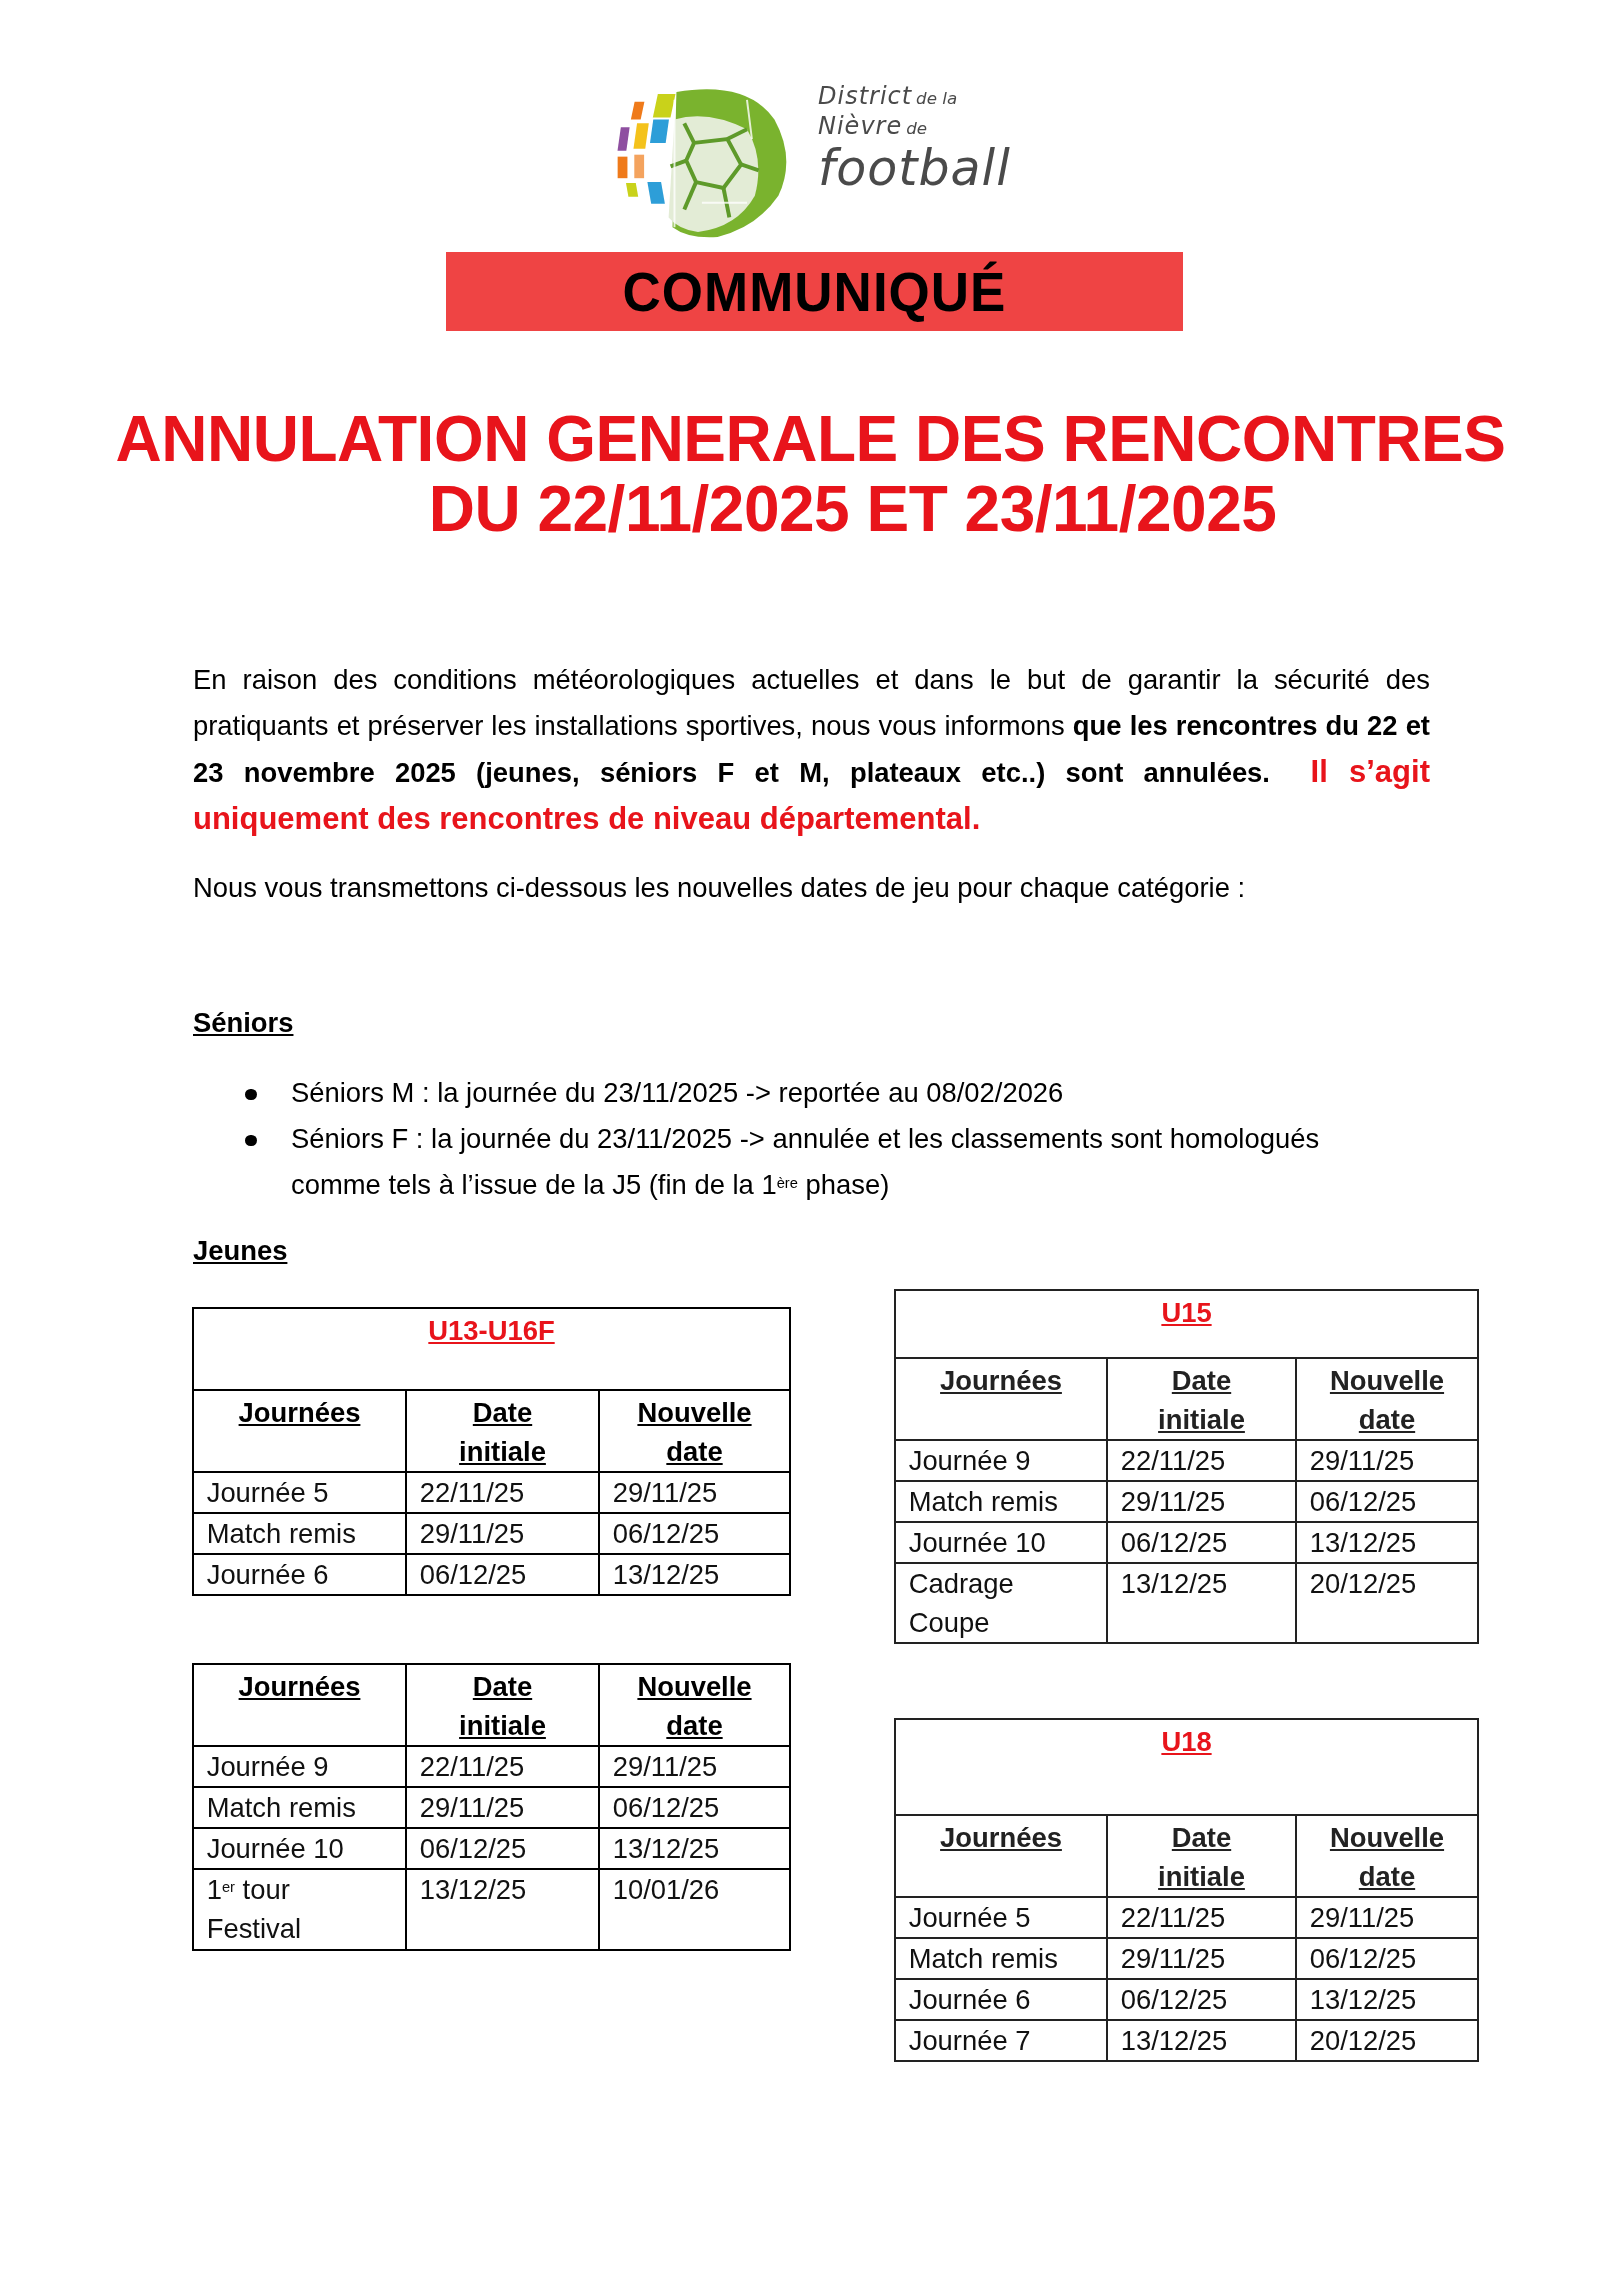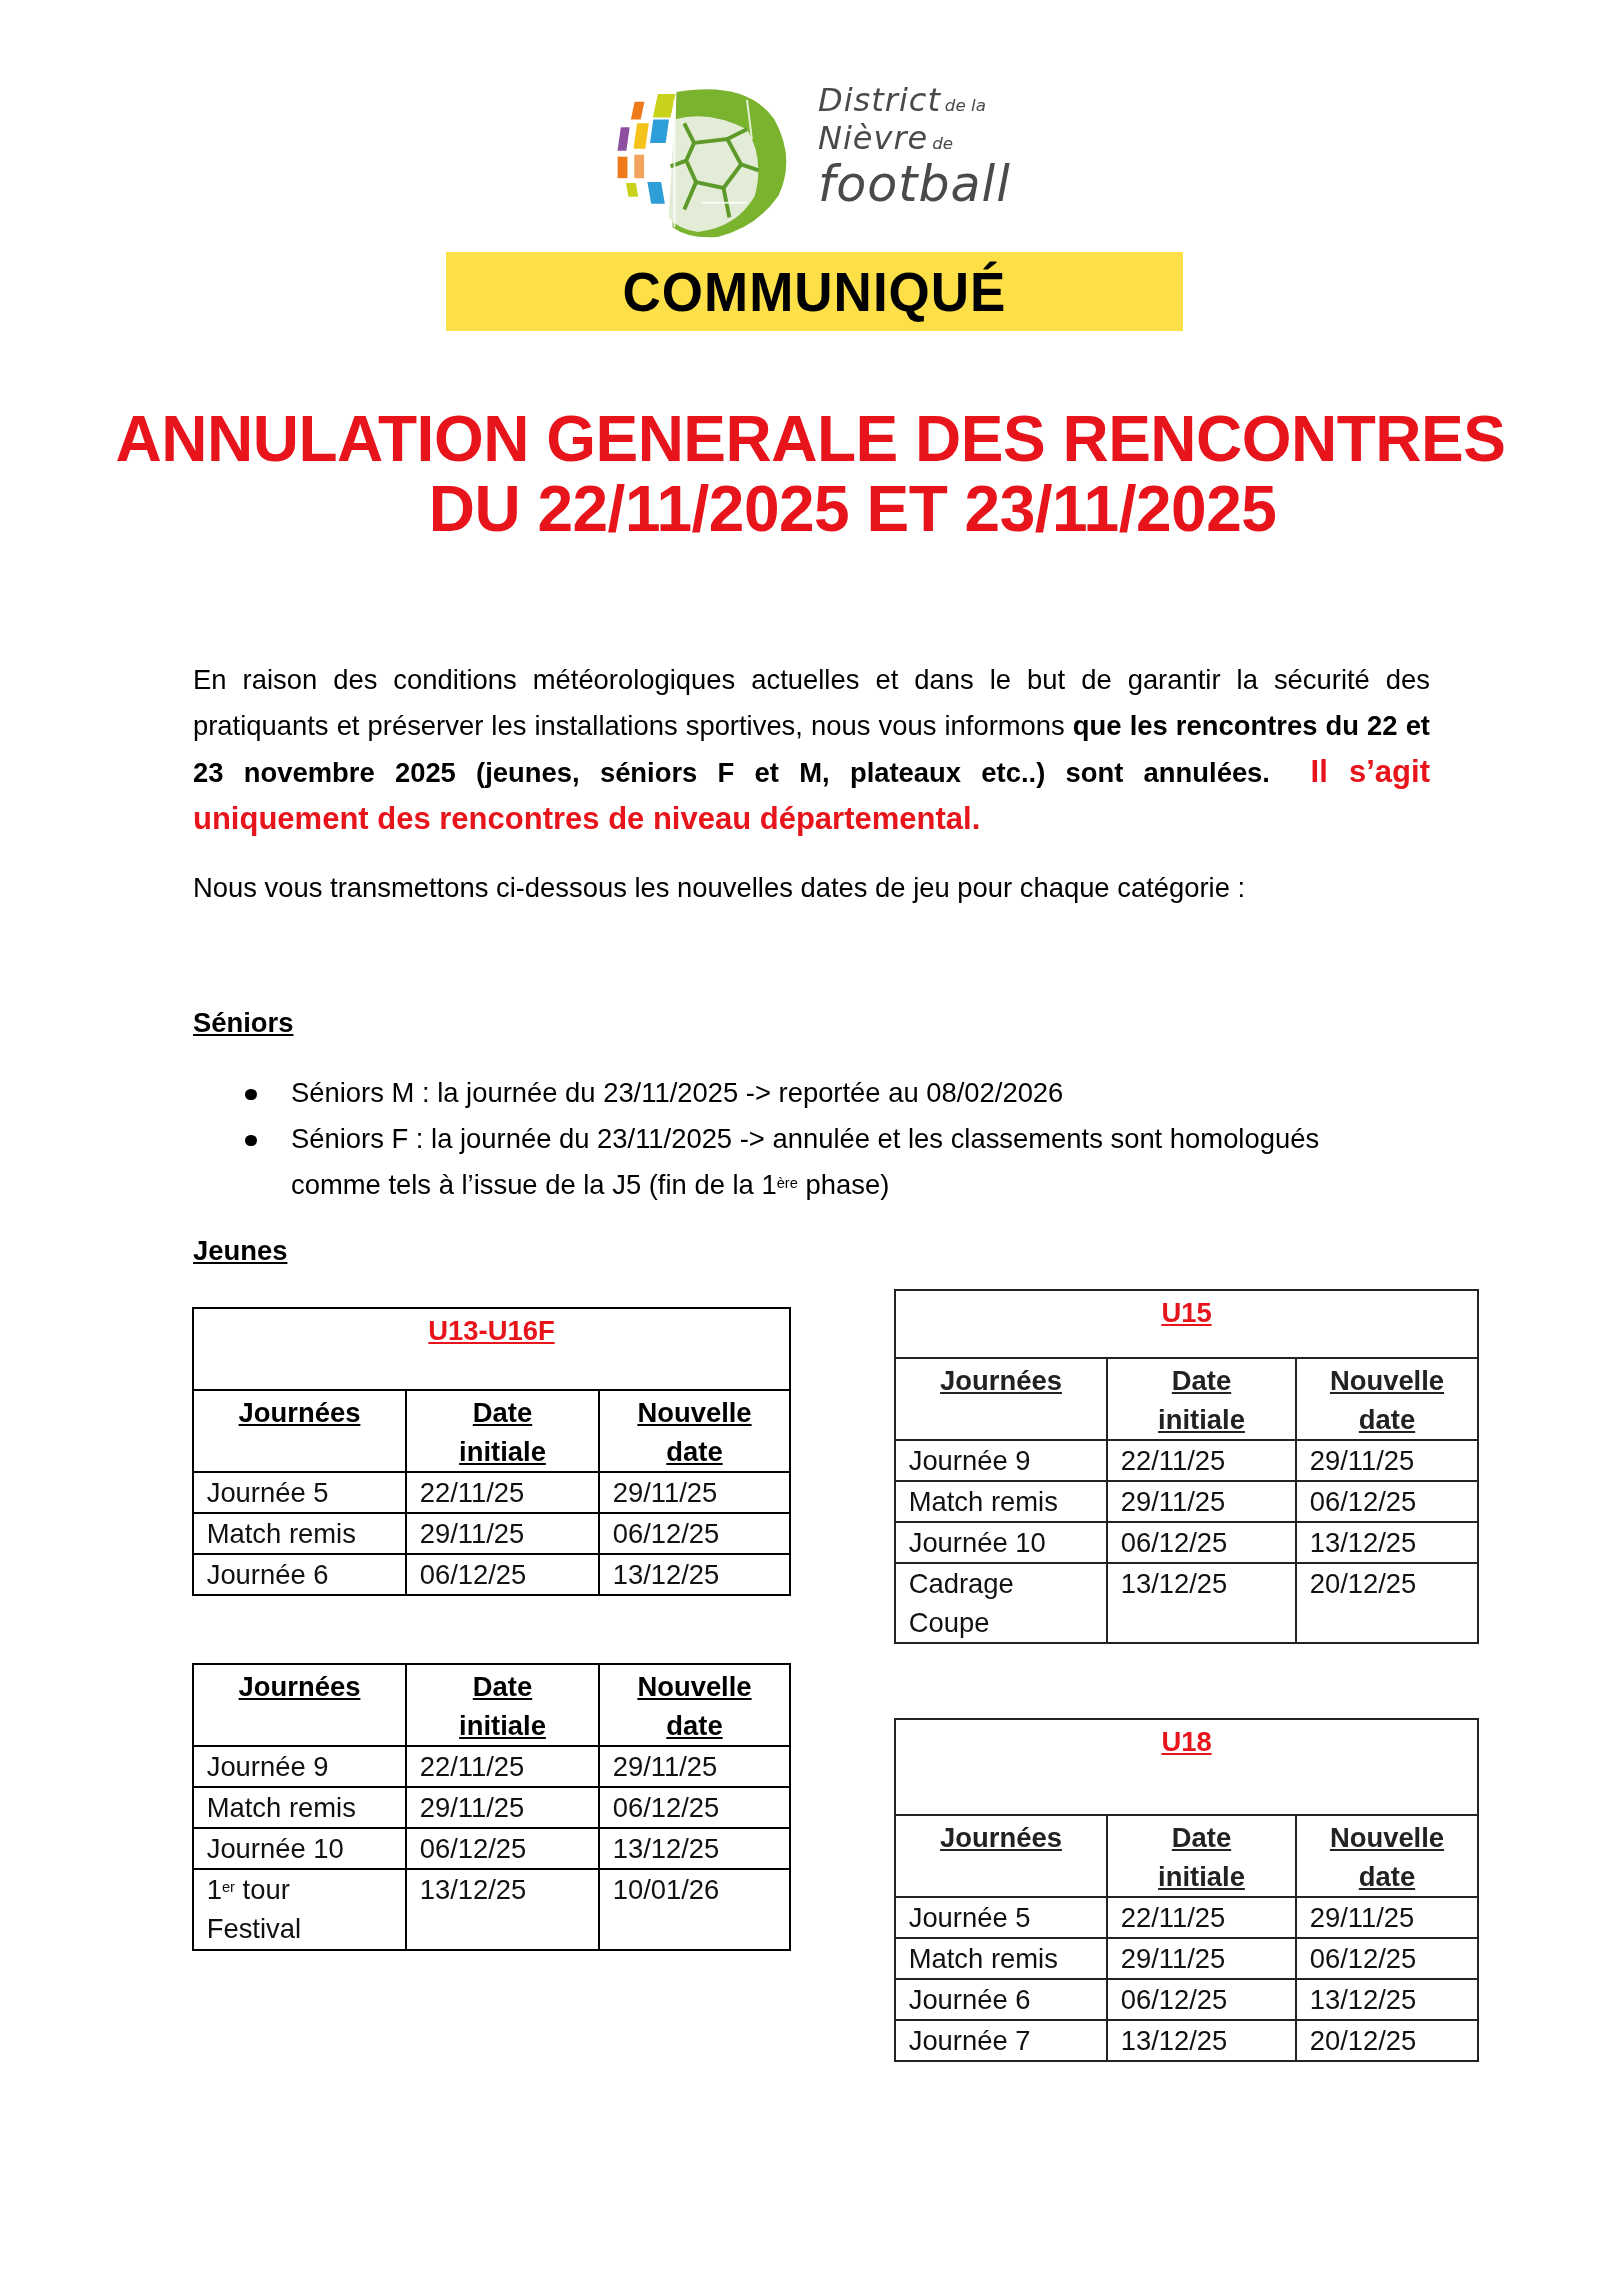--- a/index.html
+++ b/index.html
@@ -6,26 +6,26 @@
   body { width: 1621px; height: 2293px; position: relative; overflow: hidden;
          font-family: "Liberation Sans", sans-serif; color: #000; }
   .abs { position: absolute; }
 
   
   #logo { left: 600px; top: 80px; width: 421px; height: 167px; }
   #logo-mark { position: absolute; left: 0; top: 0; width: 196px; height: 167px; }
   #logo-text { position: absolute; left: 218px; top: 3.9px; width: 206px; color: #4a4a4a;
                font-family: "DejaVu Sans", sans-serif; font-style: italic; line-height: 1; }
   .lt-line { display: block; white-space: nowrap; }
-  .lt-big { font-size: 32px; letter-spacing: 1px; }
+  .lt-big { font-size: 24px; letter-spacing: 1px; }
   .lt-small { font-size: 16.7px; margin-left: 3.9px; }
   .lt-football { font-size: 49px; letter-spacing: 1px; }
 
   
-  #banner { left: 446px; top: 252px; width: 737px; height: 79px; background: #fde047;
+  #banner { left: 446px; top: 252px; width: 737px; height: 79px; background: #ef4444;
             display: flex; align-items: center; justify-content: center; }
   #banner span { font-family: "Liberation Sans", sans-serif; font-weight: 900; font-size: 53px;
                  letter-spacing: 1px; transform: scaleY(1.05); }
 
   
   .title-line { left: 0; width: 1621px; text-align: center; color: #e8141b; font-weight: bold;
                 font-size: 64px; letter-spacing: -0.5px; }
   #title1 { top: 402px; }
   #title2 { top: 472px; padding-left: 42px; }
 

